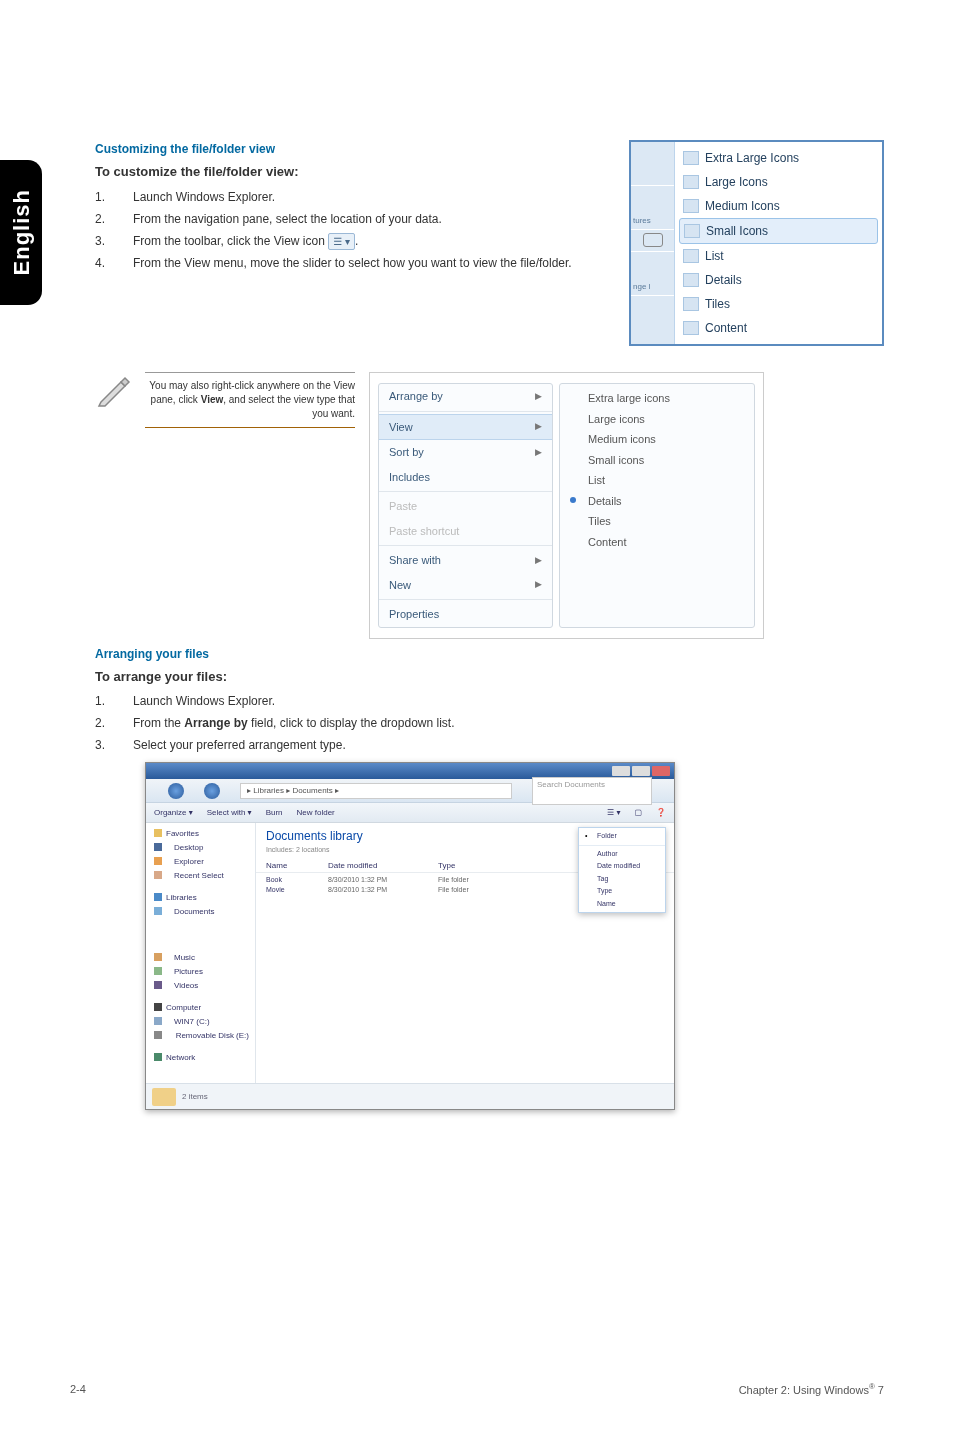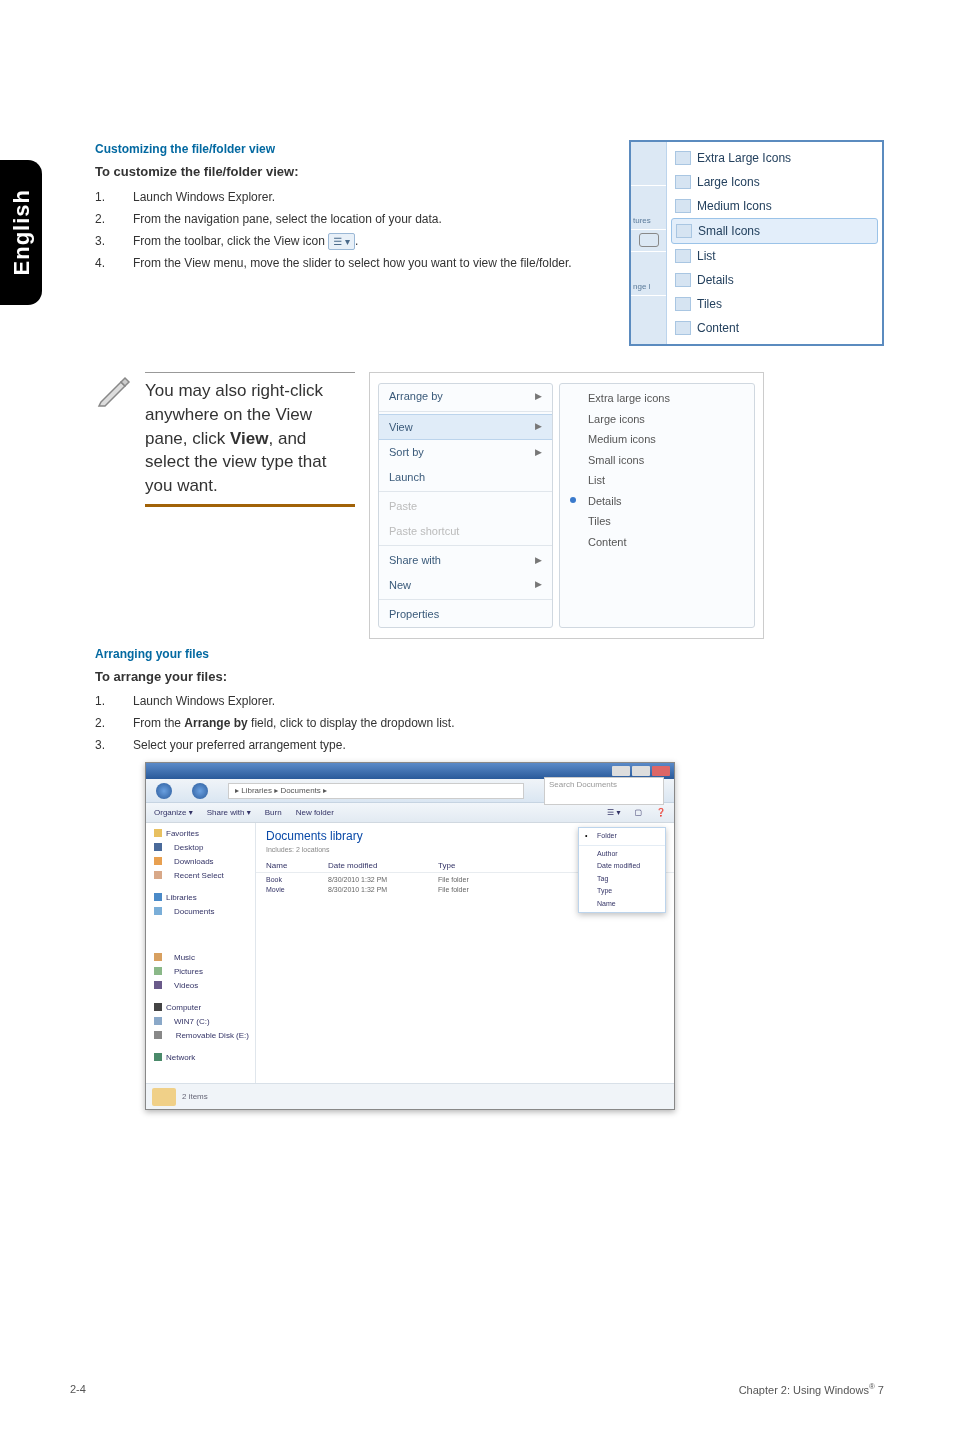--- a/index.html
+++ b/index.html
@@ -82,21 +82,21 @@
     
     .views-shot {
       width: 255px;
       border: 2px solid #5b8bbf;
       background: #fff;
     }
     .views-top {
       display: flex;
     }
     .views-leftcol {
-      width: 36px;
+      width: 44px;
       background: #dce8f4;
       border-right: 1px solid #bcd4ec;
       display: flex;
       flex-direction: column;
     }
     .views-leftcol .label-cell {
       font-size: 8px;
       color: #5a7a9a;
       border-bottom: 1px solid #fff;
       height: 44px;
@@ -145,24 +145,25 @@
       align-items: flex-start;
     }
     .note-icon {
       width: 36px;
       height: 36px;
       flex-shrink: 0;
     }
     .note-text {
       width: 210px;
       border-top: 1px solid #999;
-      border-bottom: 3px solid #a16207;
+      border-bottom: 1px solid #a16207;
       padding: 6px 0;
-      font-size: 17px;
+      font-size: 10px;
       line-height: 1.4;
+      text-align: right;
     }
     .bold { font-weight: bold; }
 
     
     .ctx-shot {
       width: 395px;
       border: 1px solid #ccc;
       padding: 10px 8px;
       font-size: 11px;
       color: #555;
@@ -225,21 +226,21 @@
       padding: 0 4px;
       gap: 2px;
     }
     .docs-titlebar .wbtn { width: 18px; height: 10px; background: #d66; border-radius: 1px; }
     .docs-titlebar .wbtn.min { background: #ddd; }
     .docs-nav {
       height: 24px;
       background: linear-gradient(#f0f4f8, #dae6f2);
       display: flex;
       align-items: center;
-      padding: 0 10px;
+      padding: 0 22px;
       gap: 20px;
       border-bottom: 1px solid #c6d4e2;
     }
     .docs-nav .navbtn {
       width: 16px; height: 16px;
       border-radius: 50%;
       background: radial-gradient(#6aa0e0, #2a5a9a);
     }
     .docs-nav .breadcrumb {
       flex: 1;
@@ -476,21 +477,21 @@
           <div class="sep"></div>
           <div class="ctx-item highlight">
               <span>View</span>
               <span class="ctx-arrow">▶</span>
             </div>
           <div class="ctx-item">
               <span>Sort by</span>
               <span class="ctx-arrow">▶</span>
             </div>
           <div class="ctx-item">
-              <span>Launch</span>
+              <span>Includes</span>
             </div>
           <div class="sep"></div>
           <div class="ctx-item disabled">
               <span>Paste</span>
             </div>
           <div class="ctx-item disabled">
               <span>Paste shortcut</span>
             </div>
           <div class="sep"></div>
           <div class="ctx-item">
@@ -544,33 +545,33 @@
       <div class="wbtn"></div>
     </div>
     <div class="docs-nav">
       <div class="navbtn"></div>
       <div class="navbtn"></div>
       <div class="breadcrumb">▸ Libraries ▸ Documents ▸</div>
       <div class="search" placeholder="Search Documents"><span>Search Documents</span></div>
     </div>
     <div class="docs-menubar">
       <span>Organize ▾</span>
-      <span>Share with ▾</span>
+      <span>Select with ▾</span>
       <span>Burn</span>
       <span>New folder</span>
       <span class="spacer"></span>
       <span>☰ ▾</span>
       <span>▢</span>
       <span style="color:#4a8acc;">❓</span>
     </div>
     <div class="docs-body">
       <div class="docs-sidebar">
         <div class="sb-item fav">Favorites</div>
         <div class="sb-item desk" style="padding-left:22px;">Desktop</div>
-        <div class="sb-item dl" style="padding-left:22px;">Downloads</div>
+        <div class="sb-item dl" style="padding-left:22px;">Explorer</div>
         <div class="sb-item rec" style="padding-left:22px;">Recent Select</div>
         <div class="group"></div>
         <div class="sb-item lib">Libraries</div>
         <div class="sb-item doc" style="padding-left:22px;">Documents</div>
         <div class="sb-item mus" style="padding-left:22px;margin-top:32px;">Music</div>
         <div class="sb-item pic" style="padding-left:22px;">Pictures</div>
         <div class="sb-item vid" style="padding-left:22px;">Videos</div>
         <div class="group"></div>
         <div class="sb-item comp">Computer</div>
         <div class="sb-item cdrv" style="padding-left:22px;">WIN7 (C:)</div>

